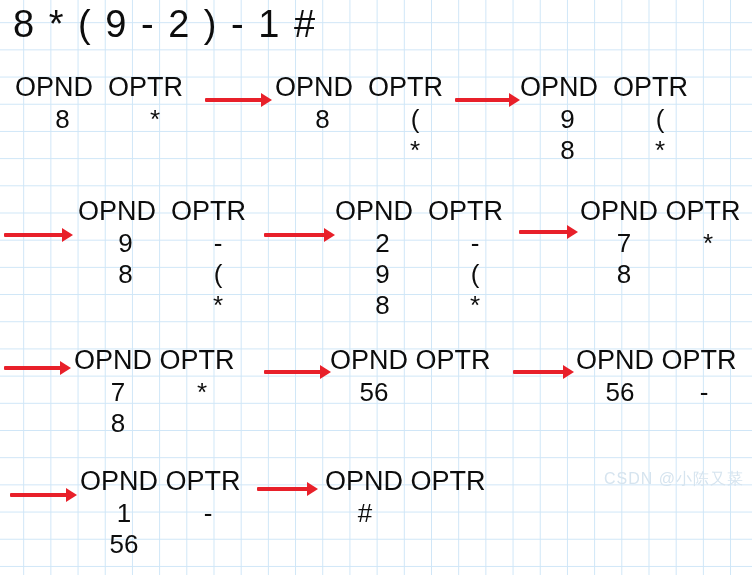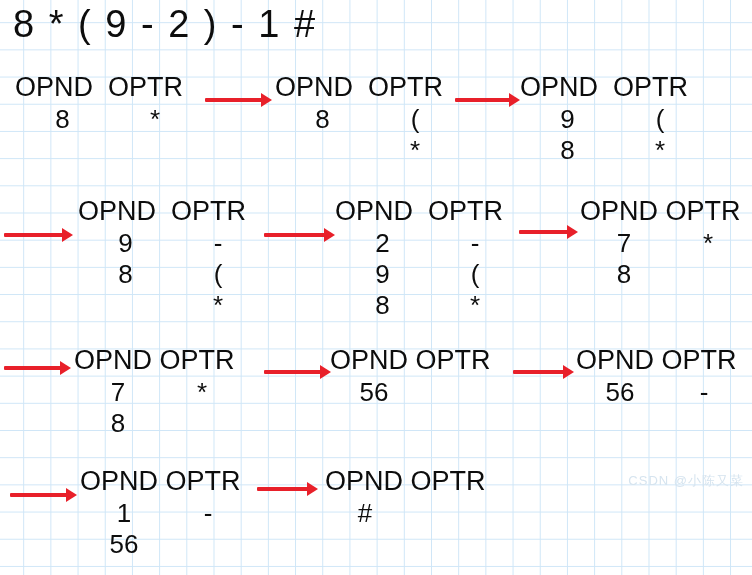--- a/index.html
+++ b/index.html
@@ -52,21 +52,21 @@
   .arrow .head{
     position:absolute;top:0;width:0;height:0;
     border-top:7px solid transparent;
     border-bottom:7px solid transparent;
     border-left:11px solid #e8202a;
   }
 
   
   #watermark{
     position:absolute;right:8px;bottom:6px;
-    font-size:13px;color:#d6e4ef;letter-spacing:1px;
+    font-size:16px;color:#d6e4ef;letter-spacing:1px;
     user-select:none;
   }
 </style>
 </head>
 <body>
 
 <div id="grid-paper"></div>
 
 <div id="canvas">
 

